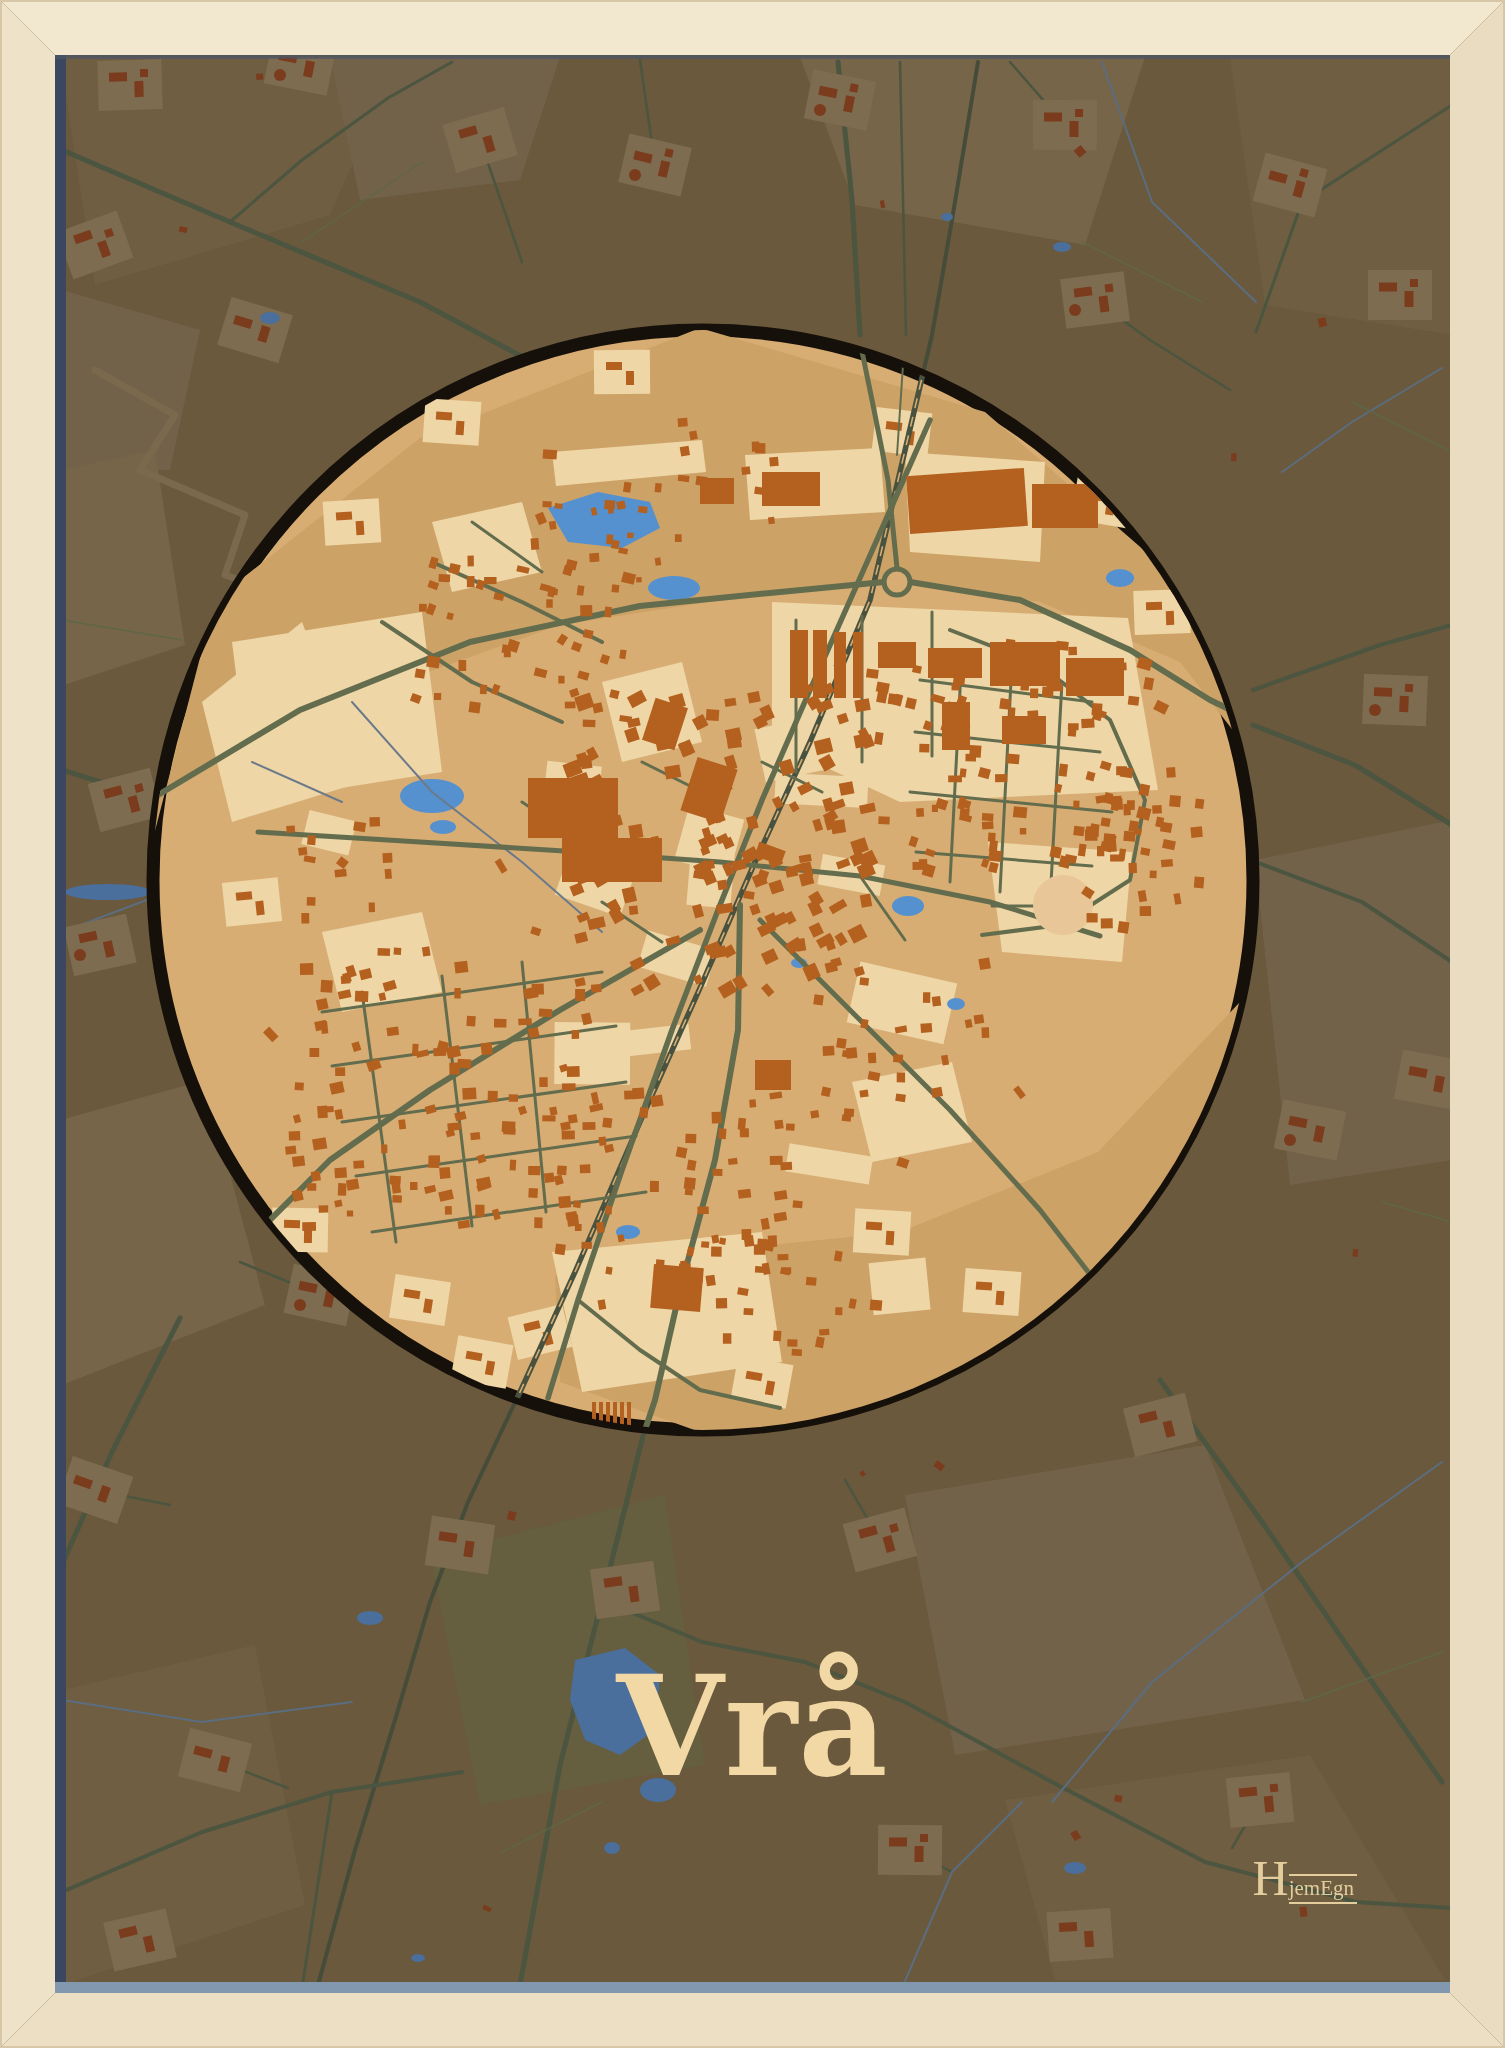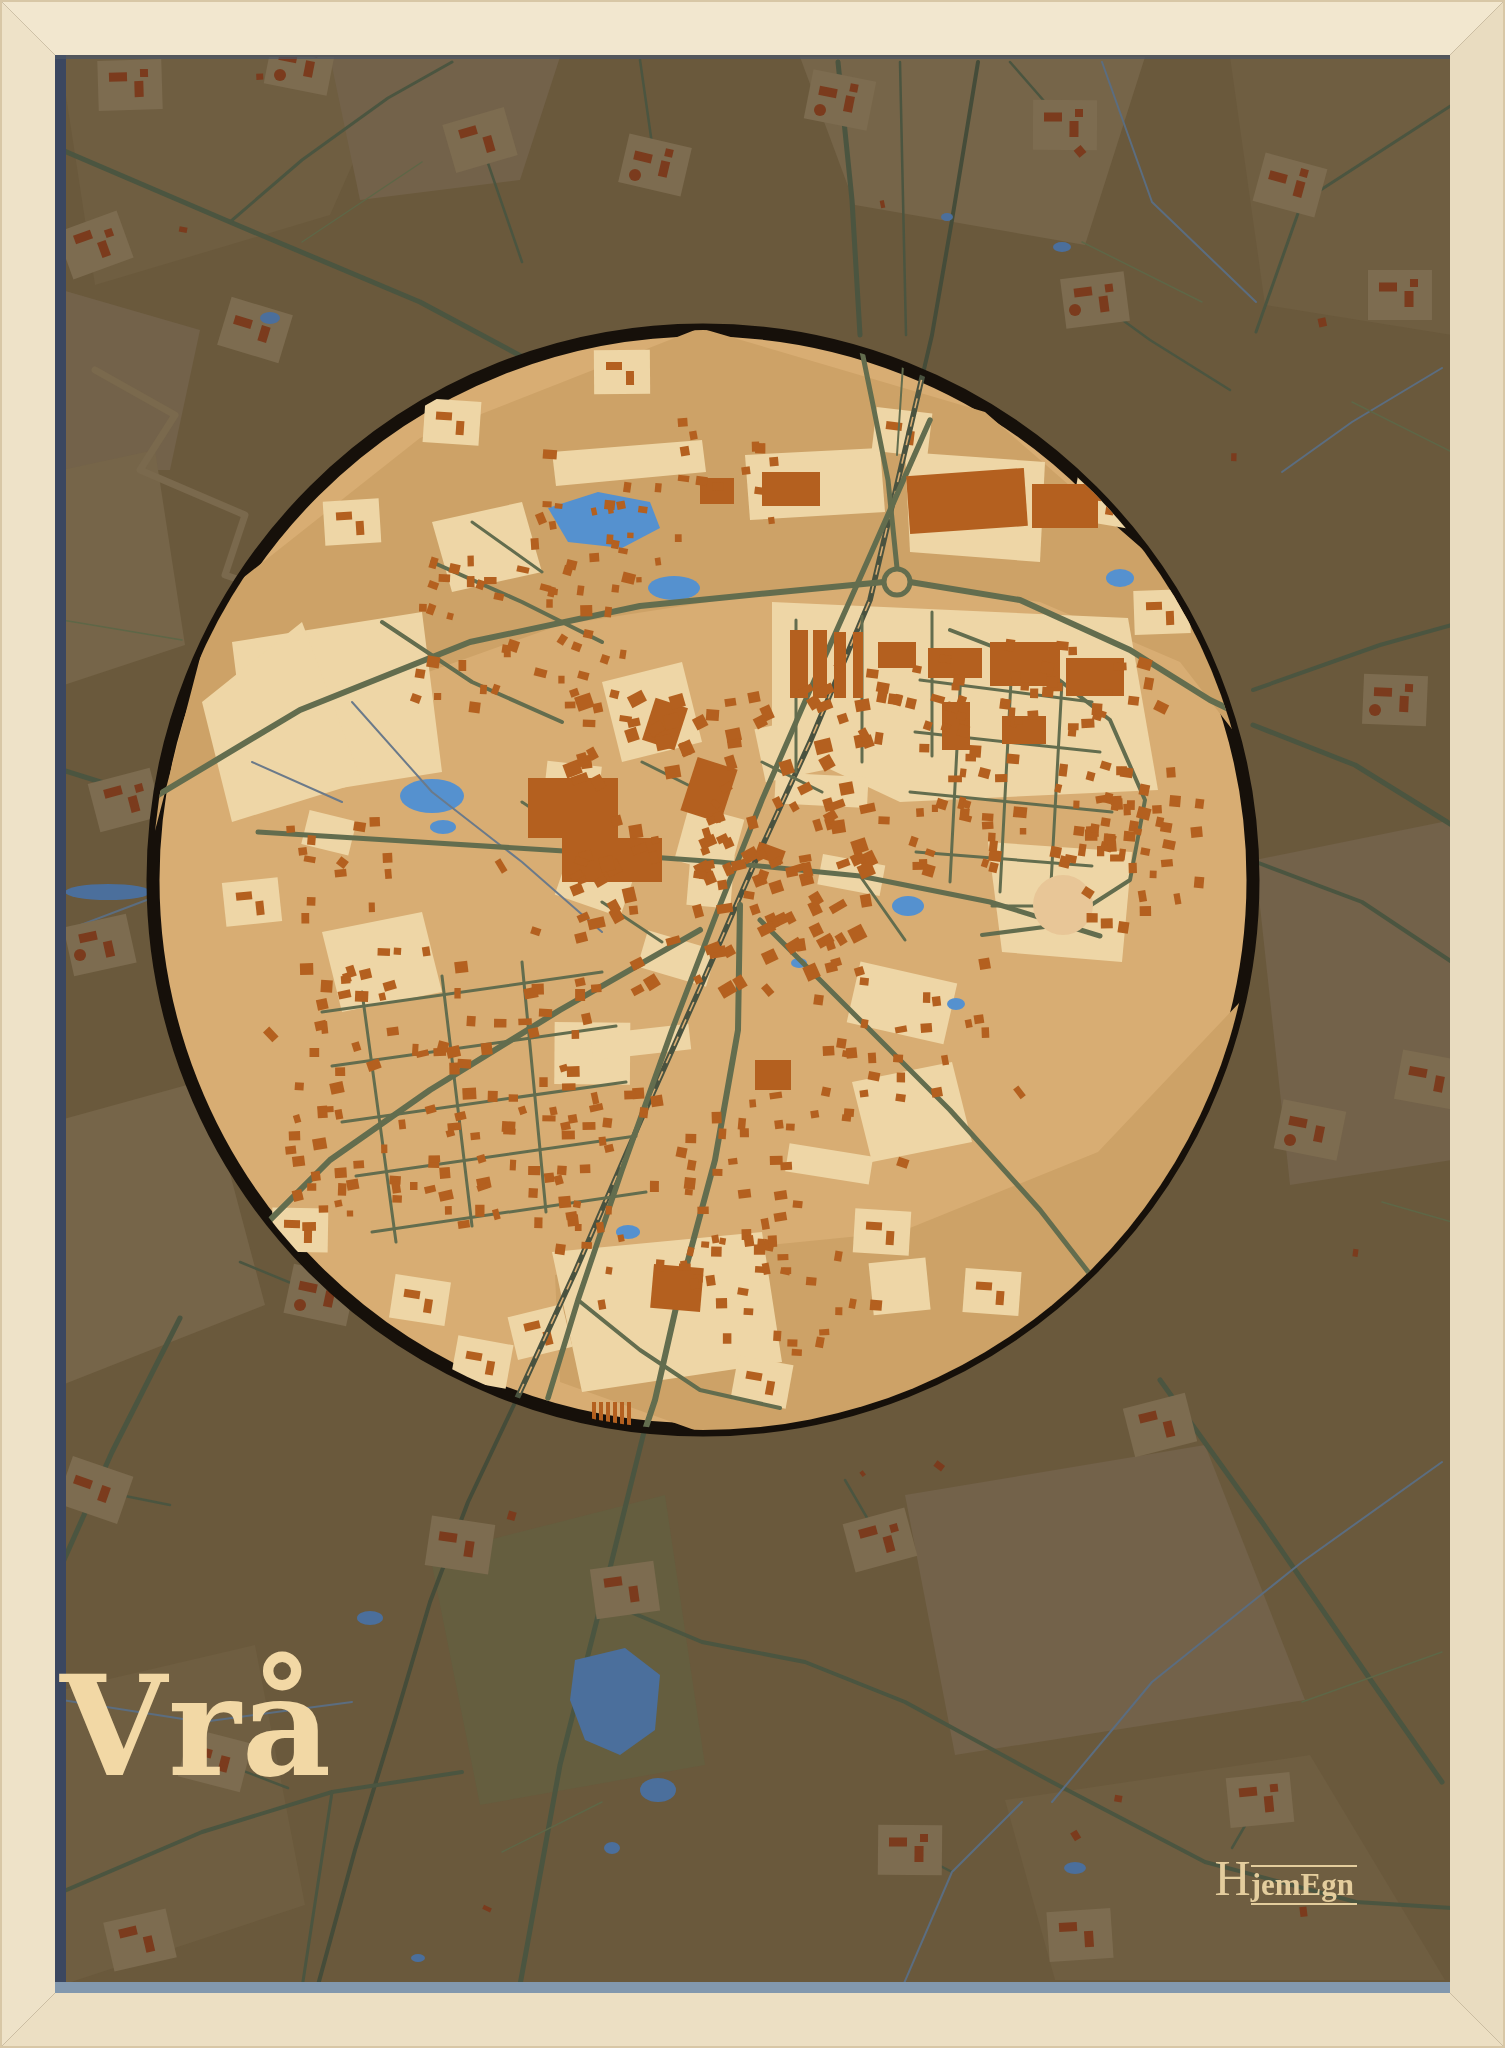--- a/index.html
+++ b/index.html
@@ -1,30 +1,30 @@
 <!DOCTYPE html>
 <html><head>
 <meta charset="utf-8">
 <style>
   html,body{margin:0;padding:0;background:#555;}
   .canvas{position:relative;width:1505px;height:2048px;overflow:hidden;background:#6a593c;}
   .canvas svg{position:absolute;left:0;top:0;display:block;}
   .poster-title{
     position:absolute;left:60px;right:60px;top:1658px;
-    font-family:"DejaVu Serif",serif;font-weight:bold;
+    text-align:center;font-family:"DejaVu Serif",serif;font-weight:bold;
     font-size:138px;line-height:1;letter-spacing:1px;
   }
   .brand-logo{
     position:absolute;top:1853px;right:148px;
     display:flex;align-items:baseline;font-family:"Liberation Serif",serif;
   }
   .brand-logo .logo-h{font-size:50px;line-height:1;}
   .brand-logo .logo-rest{
-    font-size:31px;line-height:1;padding:2px 3px 3px 0;
-    border-top:2px solid currentColor;border-bottom:2px solid currentColor;font-weight:bold;
+    font-size:21px;line-height:1;padding:2px 3px 3px 0;
+    border-top:2px solid currentColor;border-bottom:2px solid currentColor;
   }
 </style>
 </head>
 <body>
 
 <div class="canvas">
 
   <svg id="map-svg" width="1505" height="2048" viewBox="0 0 1505 2048">
       <defs>
         <clipPath id="clipPoster">

